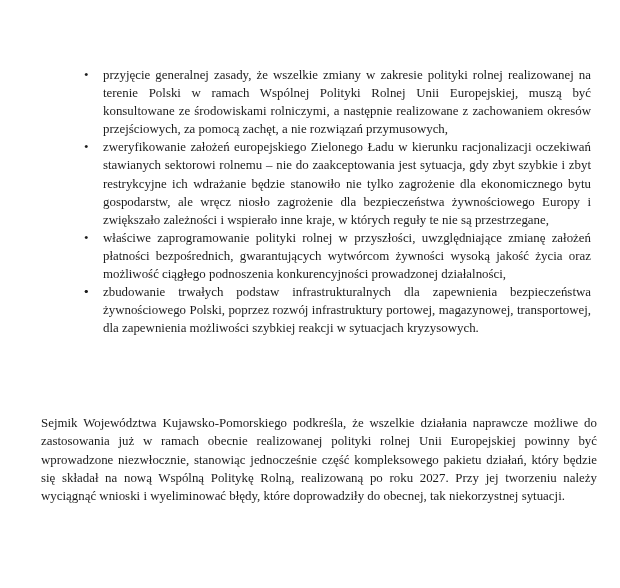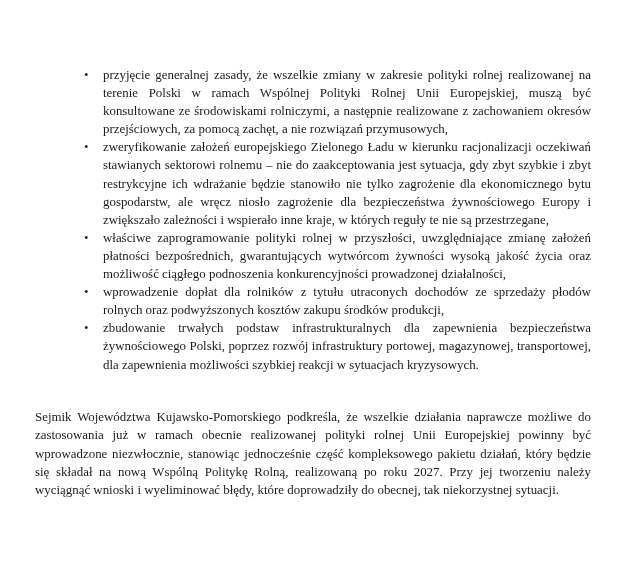--- a/index.html
+++ b/index.html
@@ -40,21 +40,21 @@
     left: -19px;
     top: 0;
     font-size: 12.9px;
     line-height: 18.1px;
   }
   .closing-paragraph {
     position: absolute;
     left: 35px;
     top: 408px;
     width: 556px;
-    margin: 0;
+    margin: 6px;
     text-align: justify;
     font-size: 12.9px;
     line-height: 18.3px;
   }
 </style>
 </head>
 <body>
 
 <div class="page">
 
@@ -66,21 +66,20 @@
     <li class="bullet-item">
       <span class="bullet-marker">•</span>
       <span class="bullet-text">zweryfikowanie założeń europejskiego Zielonego Ładu w kierunku racjonalizacji oczekiwań stawianych sektorowi rolnemu – nie do zaakceptowania jest sytuacja, gdy zbyt szybkie i zbyt restrykcyjne ich wdrażanie będzie stanowiło nie tylko zagrożenie dla ekonomicznego bytu gospodarstw, ale wręcz niosło zagrożenie dla bezpieczeństwa żywnościowego Europy i zwiększało zależności i wspierało inne kraje, w których reguły te nie są przestrzegane,</span>
     </li>
     <li class="bullet-item">
       <span class="bullet-marker">•</span>
       <span class="bullet-text">właściwe zaprogramowanie polityki rolnej w przyszłości, uwzględniające zmianę założeń płatności bezpośrednich, gwarantujących wytwórcom żywności wysoką jakość życia oraz możliwość ciągłego podnoszenia konkurencyjności prowadzonej działalności,</span>
     </li>
     <li class="bullet-item">
       <span class="bullet-marker">•</span>
-      <span class="bullet-text">wprowadzenie dopłat dla rolników z tytułu utraconych dochodów ze sprzedaży płodów rolnych oraz podwyższonych kosztów zakupu środków produkcji,</span>
     </li>
     <li class="bullet-item">
       <span class="bullet-marker">•</span>
       <span class="bullet-text">zbudowanie trwałych podstaw infrastrukturalnych dla zapewnienia bezpieczeństwa żywnościowego Polski, poprzez rozwój infrastruktury portowej, magazynowej, transportowej, dla zapewnienia możliwości szybkiej reakcji w sytuacjach kryzysowych.</span>
     </li>
   </ul>
 
   <p class="closing-paragraph">Sejmik Województwa Kujawsko-Pomorskiego podkreśla, że wszelkie działania naprawcze możliwe do zastosowania już w ramach obecnie realizowanej polityki rolnej Unii Europejskiej powinny być wprowadzone niezwłocznie, stanowiąc jednocześnie część kompleksowego pakietu działań, który będzie się składał na nową Wspólną Politykę Rolną, realizowaną po roku 2027. Przy jej tworzeniu należy wyciągnąć wnioski i wyeliminować błędy, które doprowadziły do obecnej, tak niekorzystnej sytuacji.</p>
 
 </div>

